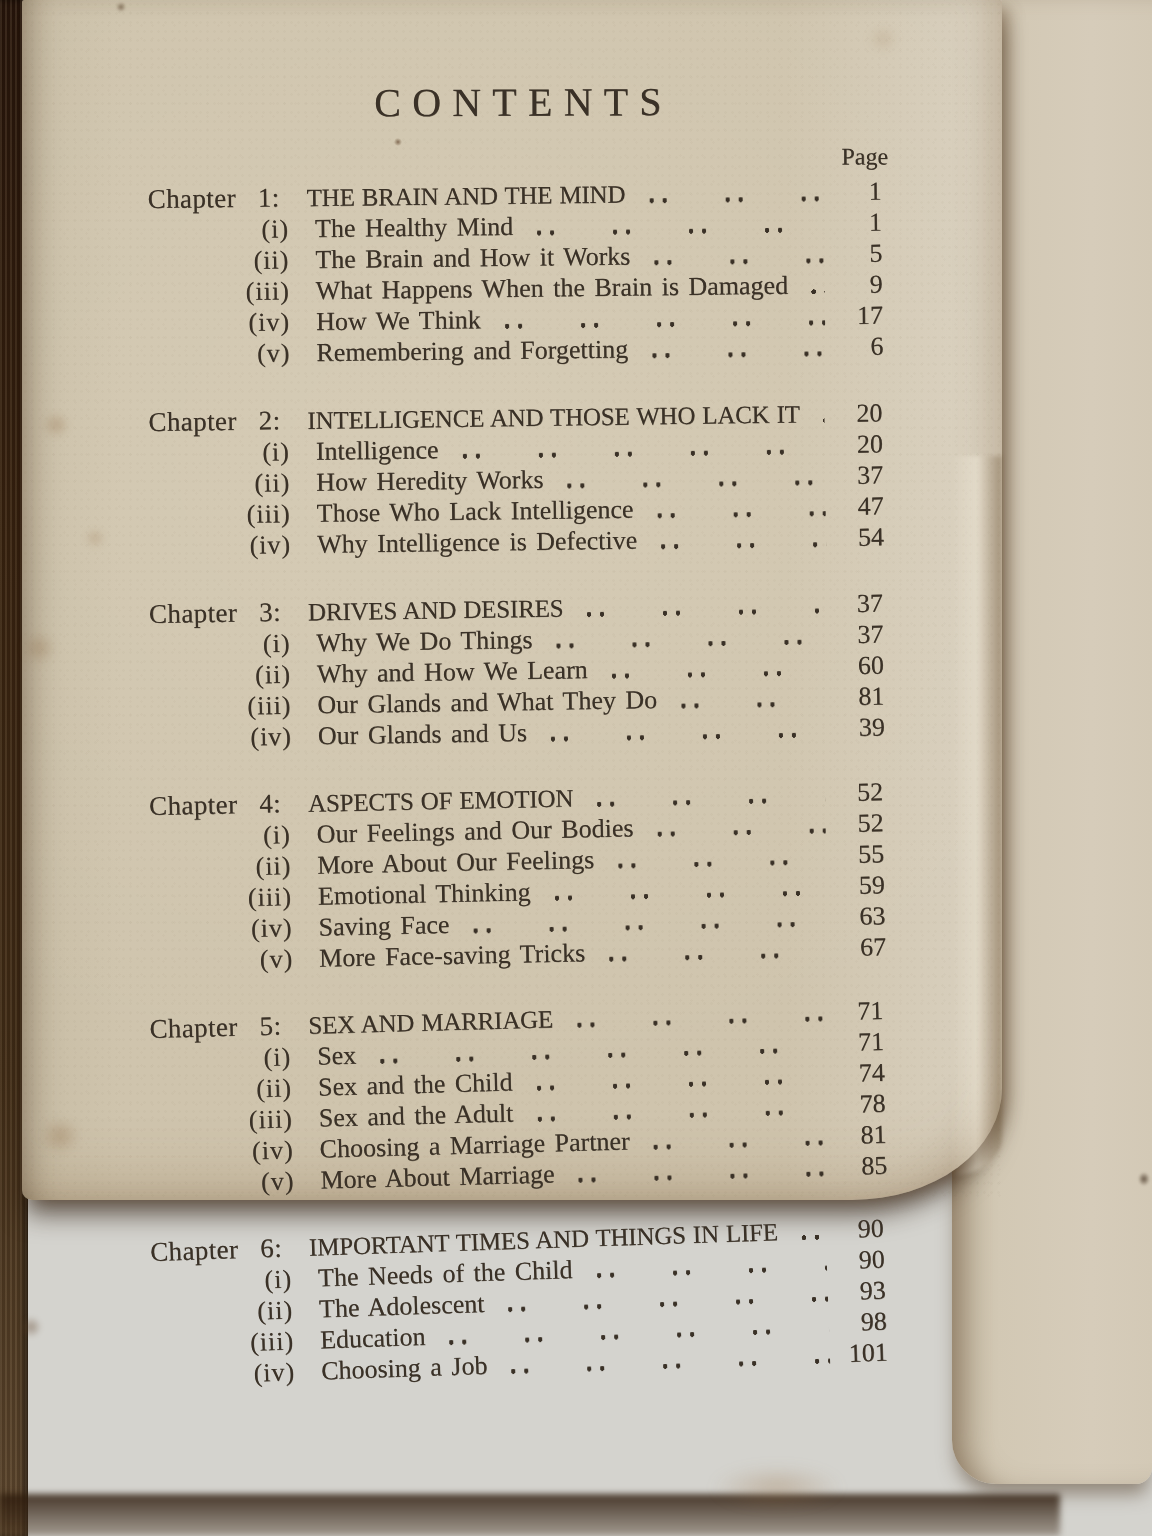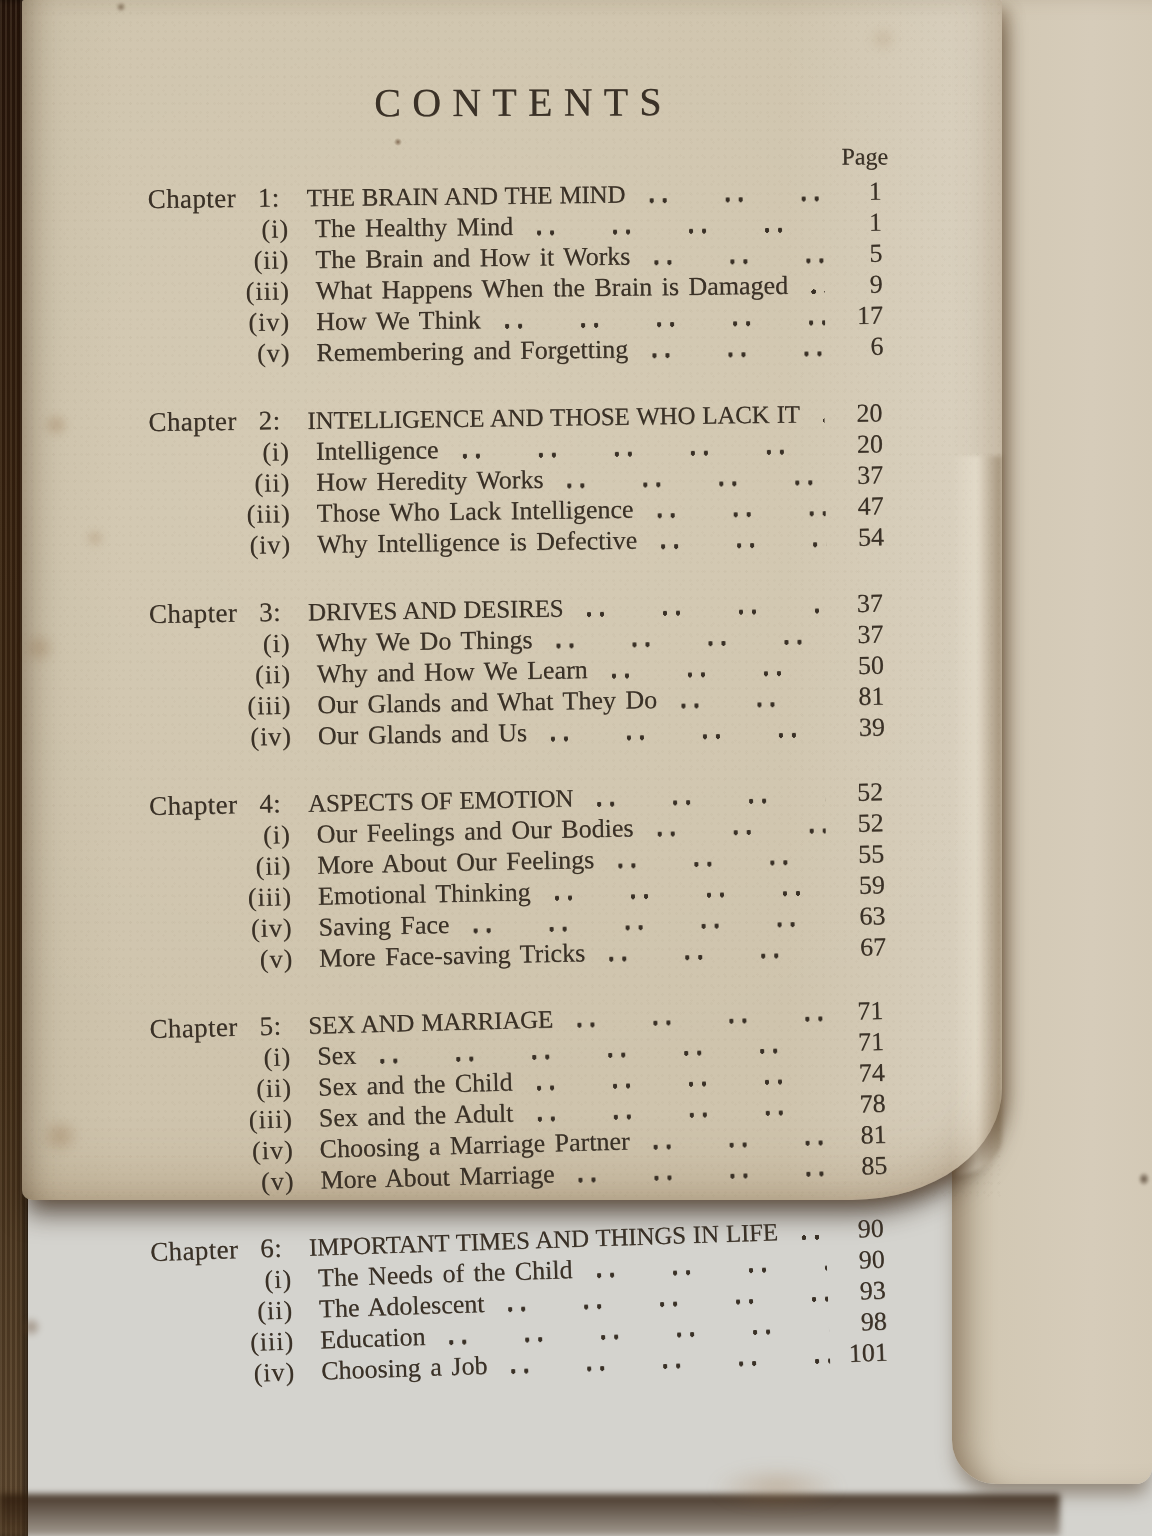--- a/index.html
+++ b/index.html
@@ -224,21 +224,21 @@
             <div class="row sec-row">
               <span class="col-label numeral">(i)</span>
               <span class="col-title sec-title">Why We Do Things</span>
               <span class="leader"></span>
               <span class="col-page">37</span>
             </div>
             <div class="row sec-row">
               <span class="col-label numeral">(ii)</span>
               <span class="col-title sec-title">Why and How We Learn</span>
               <span class="leader"></span>
-              <span class="col-page">50</span>
+              <span class="col-page">60</span>
             </div>
             <div class="row sec-row">
               <span class="col-label numeral">(iii)</span>
               <span class="col-title sec-title">Our Glands and What They Do</span>
               <span class="leader"></span>
               <span class="col-page">81</span>
             </div>
             <div class="row sec-row">
               <span class="col-label numeral">(iv)</span>
               <span class="col-title sec-title">Our Glands and Us</span>

